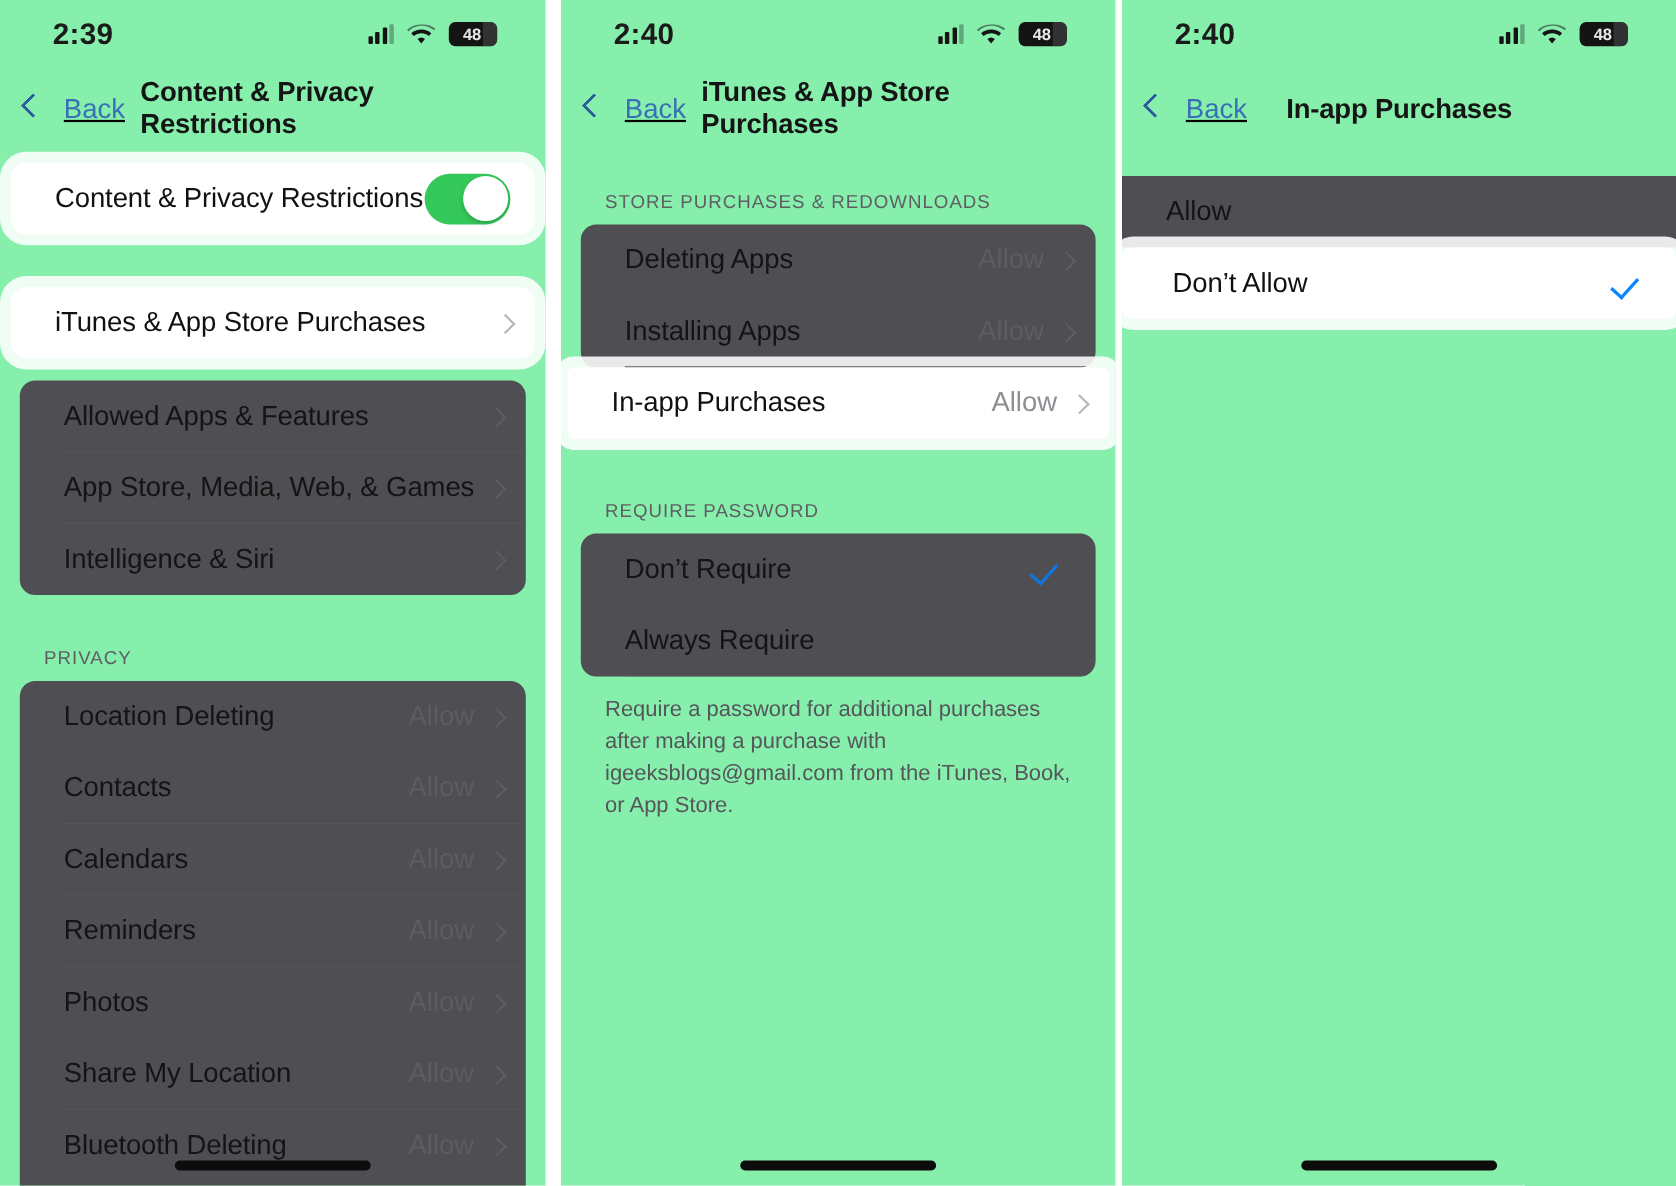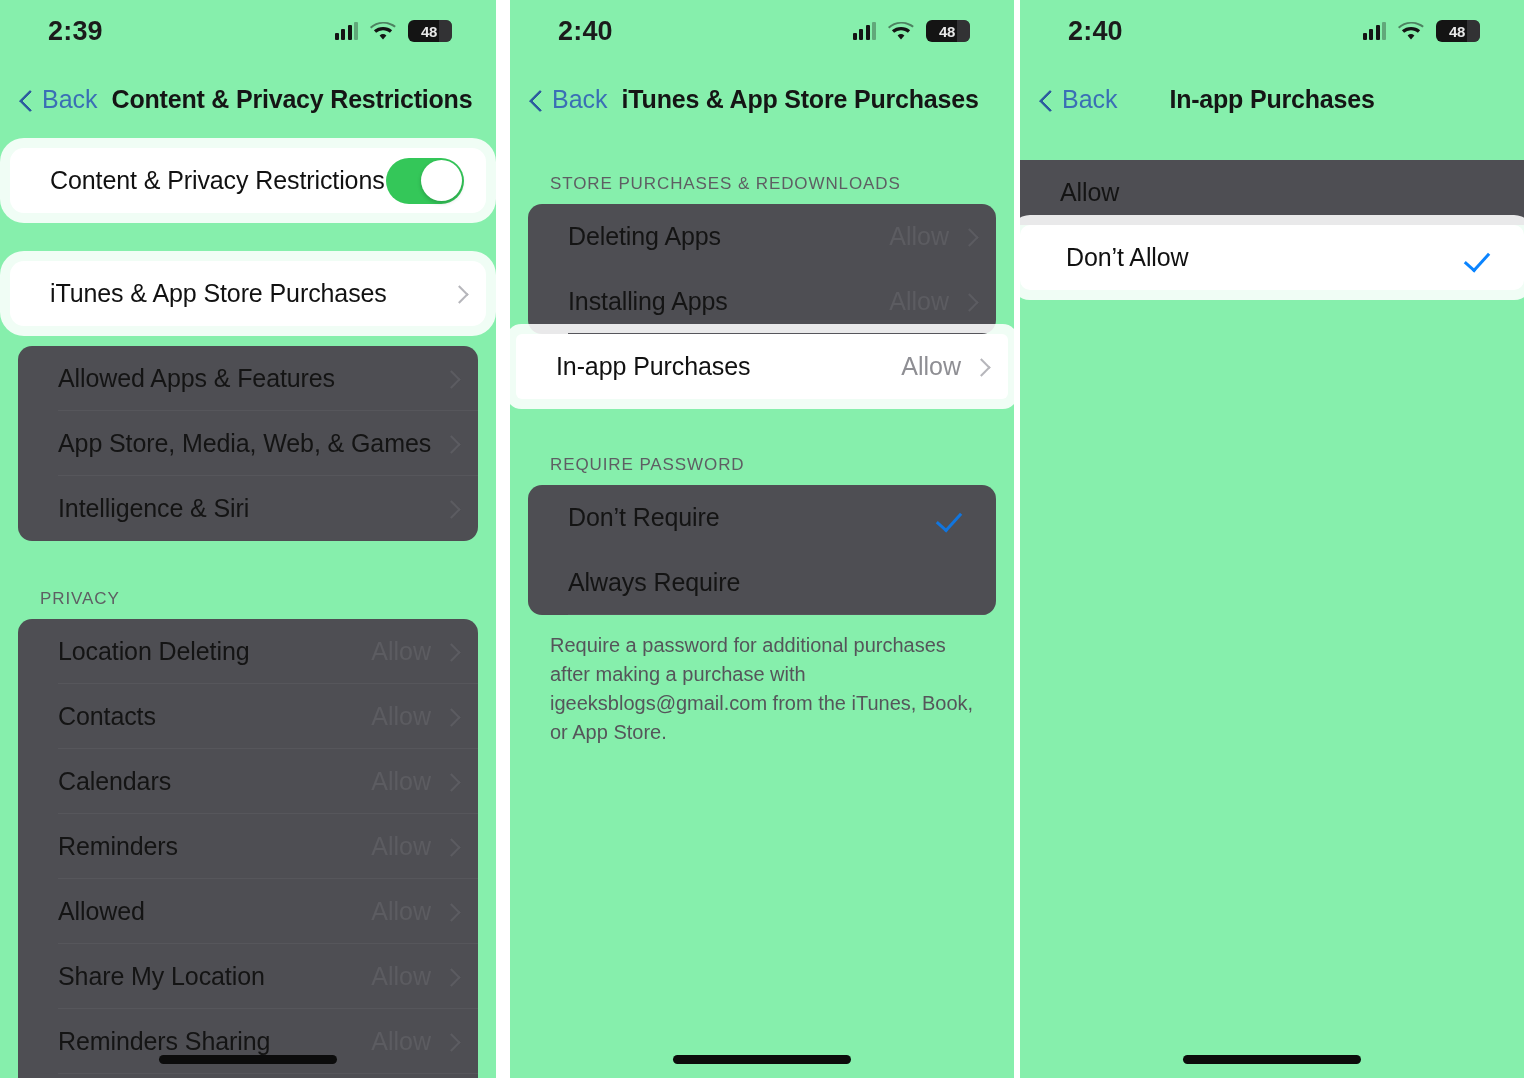--- a/index.html
+++ b/index.html
@@ -73,22 +73,23 @@
   }
 
   
   .navbar {
     height: 74px;
     display: flex; align-items: center;
     padding: 0 20px;
     position: relative;
   }
   .nav-back {
-    display: flex; align-items: flex-end; gap: 8px;
+    display: flex; align-items: flex-start; gap: 24px;
     flex: none;
+    text-decoration: underline;
   }
   .chev-left {
     width: 14px; height: 24px; position: relative; flex: none;
   }
   .chev-left::before {
     content: ""; position: absolute; left: 2px; top: 3px;
     width: 13px; height: 13px;
     border-left: 3.4px solid #2c5c9e;
     border-bottom: 3.4px solid #2c5c9e;
     transform: rotate(45deg);
@@ -306,33 +307,33 @@
         <span class="chev-right dim-muted"></span>
         <span class="sep dim-sep"></span>
       </div>
       <div class="row">
         <span class="label dim-text">Reminders</span>
         <span class="value dim-muted">Allow</span>
         <span class="chev-right dim-muted"></span>
         <span class="sep dim-sep"></span>
       </div>
       <div class="row">
-        <span class="label dim-text">Allowed</span>
+        <span class="label dim-text">Photos</span>
         <span class="value dim-muted">Allow</span>
         <span class="chev-right dim-muted"></span>
         <span class="sep dim-sep"></span>
       </div>
       <div class="row">
         <span class="label dim-text">Share My Location</span>
         <span class="value dim-muted">Allow</span>
         <span class="chev-right dim-muted"></span>
         <span class="sep dim-sep"></span>
       </div>
       <div class="row">
-        <span class="label dim-text">Reminders Sharing</span>
+        <span class="label dim-text">Bluetooth Deleting</span>
         <span class="value dim-muted">Allow</span>
         <span class="chev-right dim-muted"></span>
         <span class="sep dim-sep"></span>
       </div>
       <div class="row">
         
         
         
       </div>
     </div>

